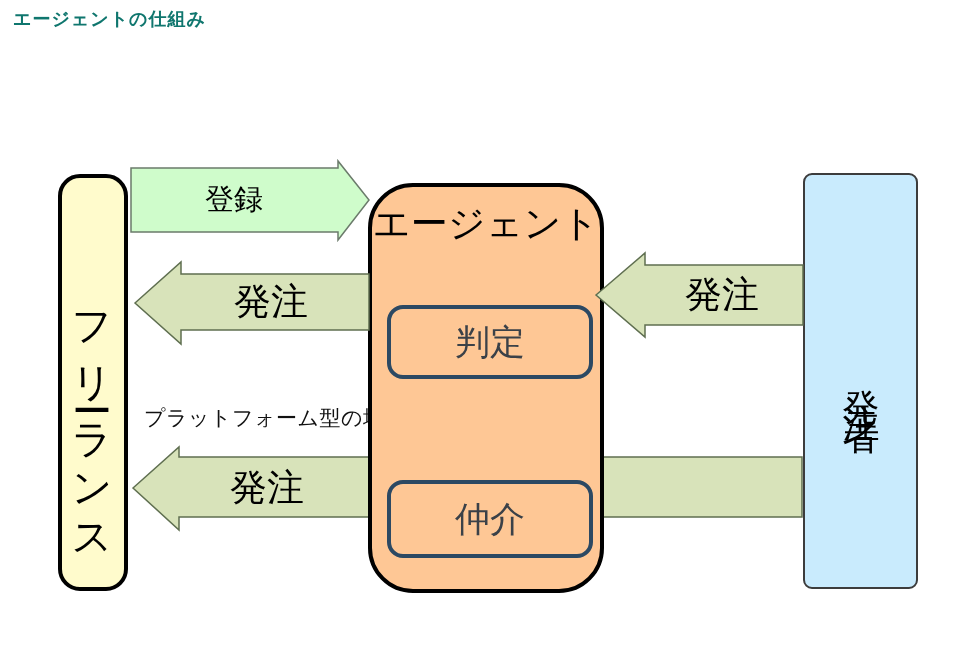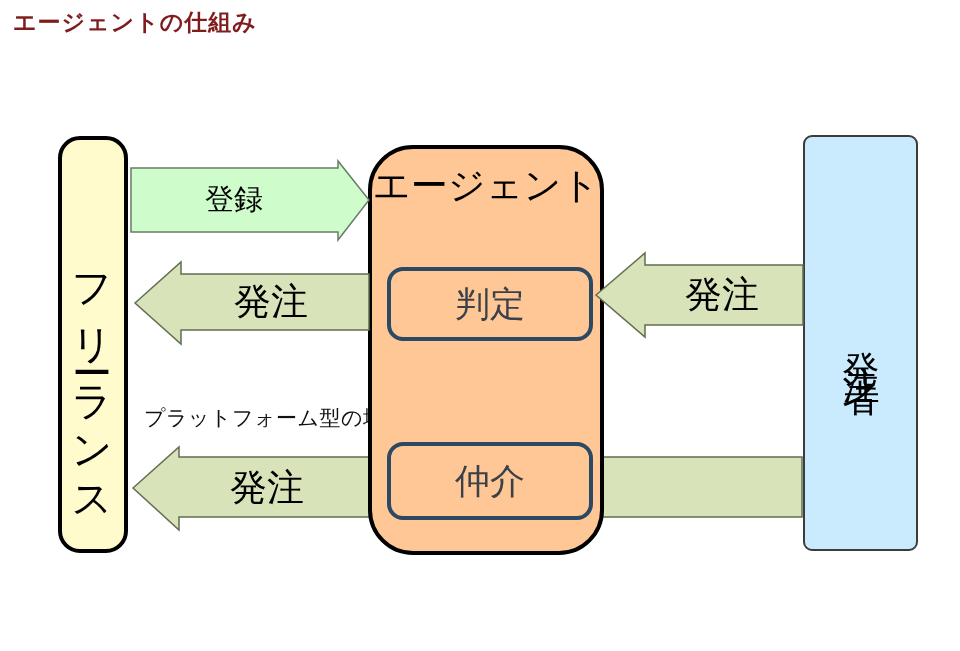--- a/index.html
+++ b/index.html
@@ -13,23 +13,23 @@
     width: 960px;
     height: 651px;
     overflow: hidden;
     background: #ffffff;
   }
   .title {
     position: absolute;
     left: 13px;
     top: 7px;
     margin: 0;
-    font-size: 23px;
+    font-size: 18px;
     font-weight: bold;
-    color: #7f1d1d;
+    color: #0f766e;
     letter-spacing: 1px;
     z-index: 5;
   }
   .layer {
     position: absolute;
     left: 0;
     top: 0;
     width: 960px;
     height: 651px;
     pointer-events: none;
@@ -42,21 +42,21 @@
     left: 144px;
     top: 404px;
     font-size: 21px;
     font-weight: normal;
     color: #111111;
     letter-spacing: 0.5px;
     white-space: nowrap;
     z-index: 1;
   }
 
-  .box { position: absolute; box-sizing: border-box; z-index: 2; }
+  .box { position: absolute; box-sizing: border-box; z-index: 2; margin-top: 38px; }
 
   .box-freelance {
     left: 58px;
     top: 136px;
     width: 70px;
     height: 417px;
     background: #fffbcc;
     border: 4px solid #000000;
     border-radius: 22px;
     display: flex;

